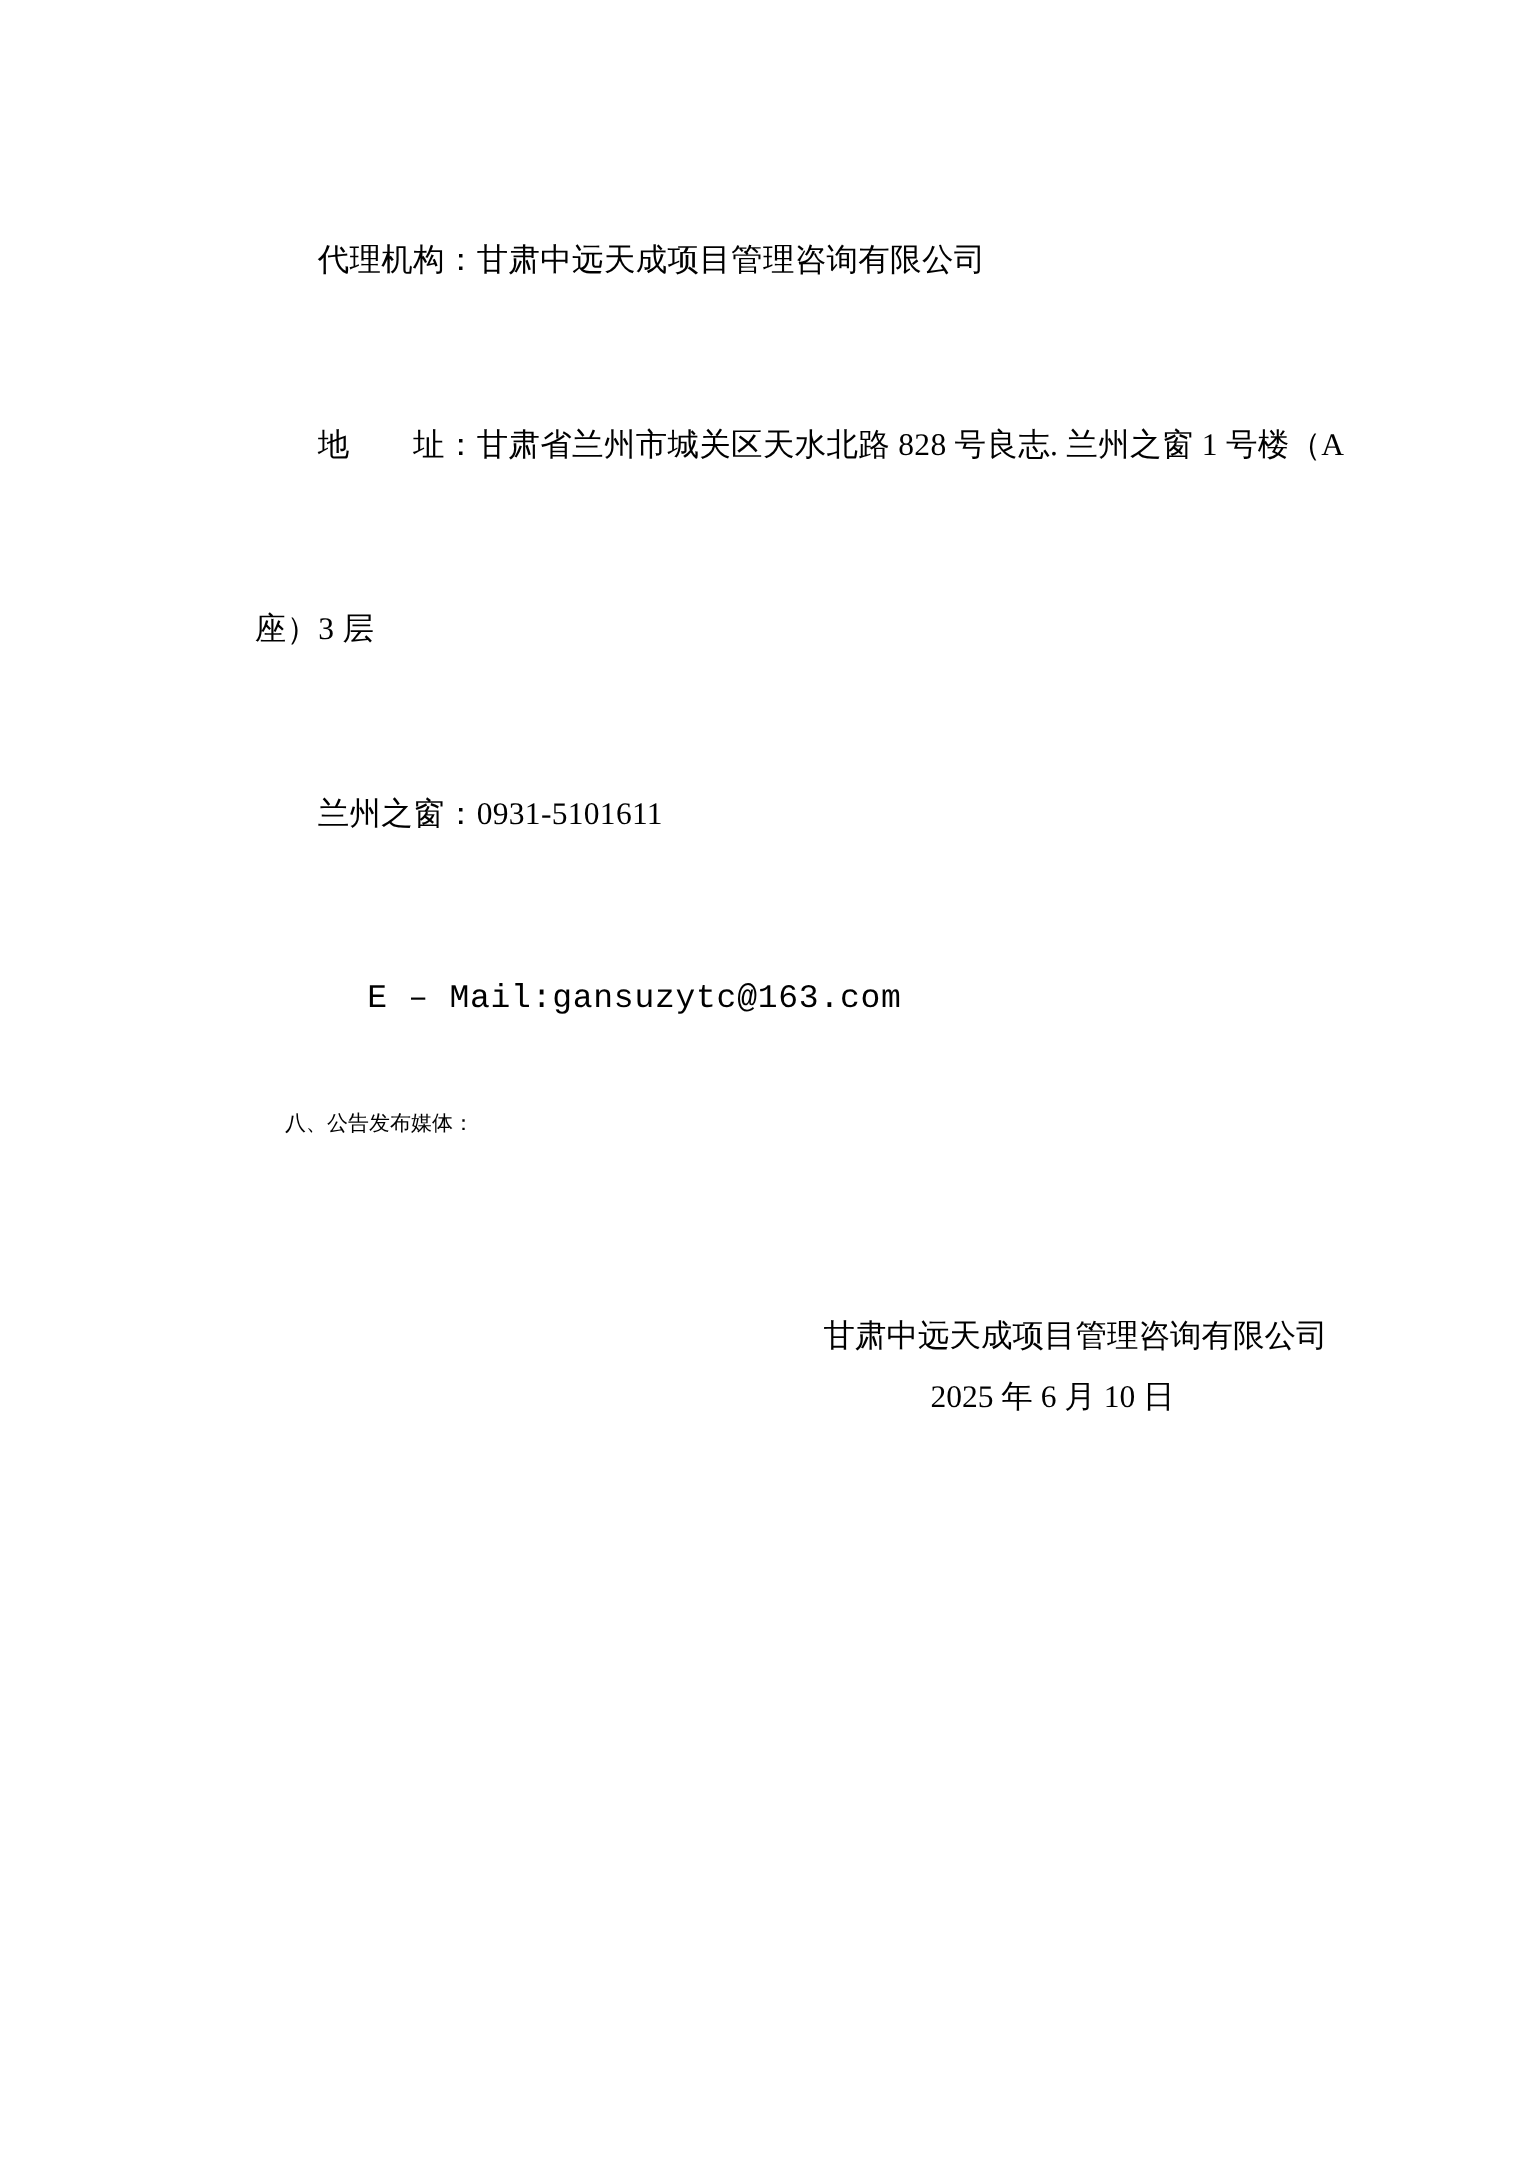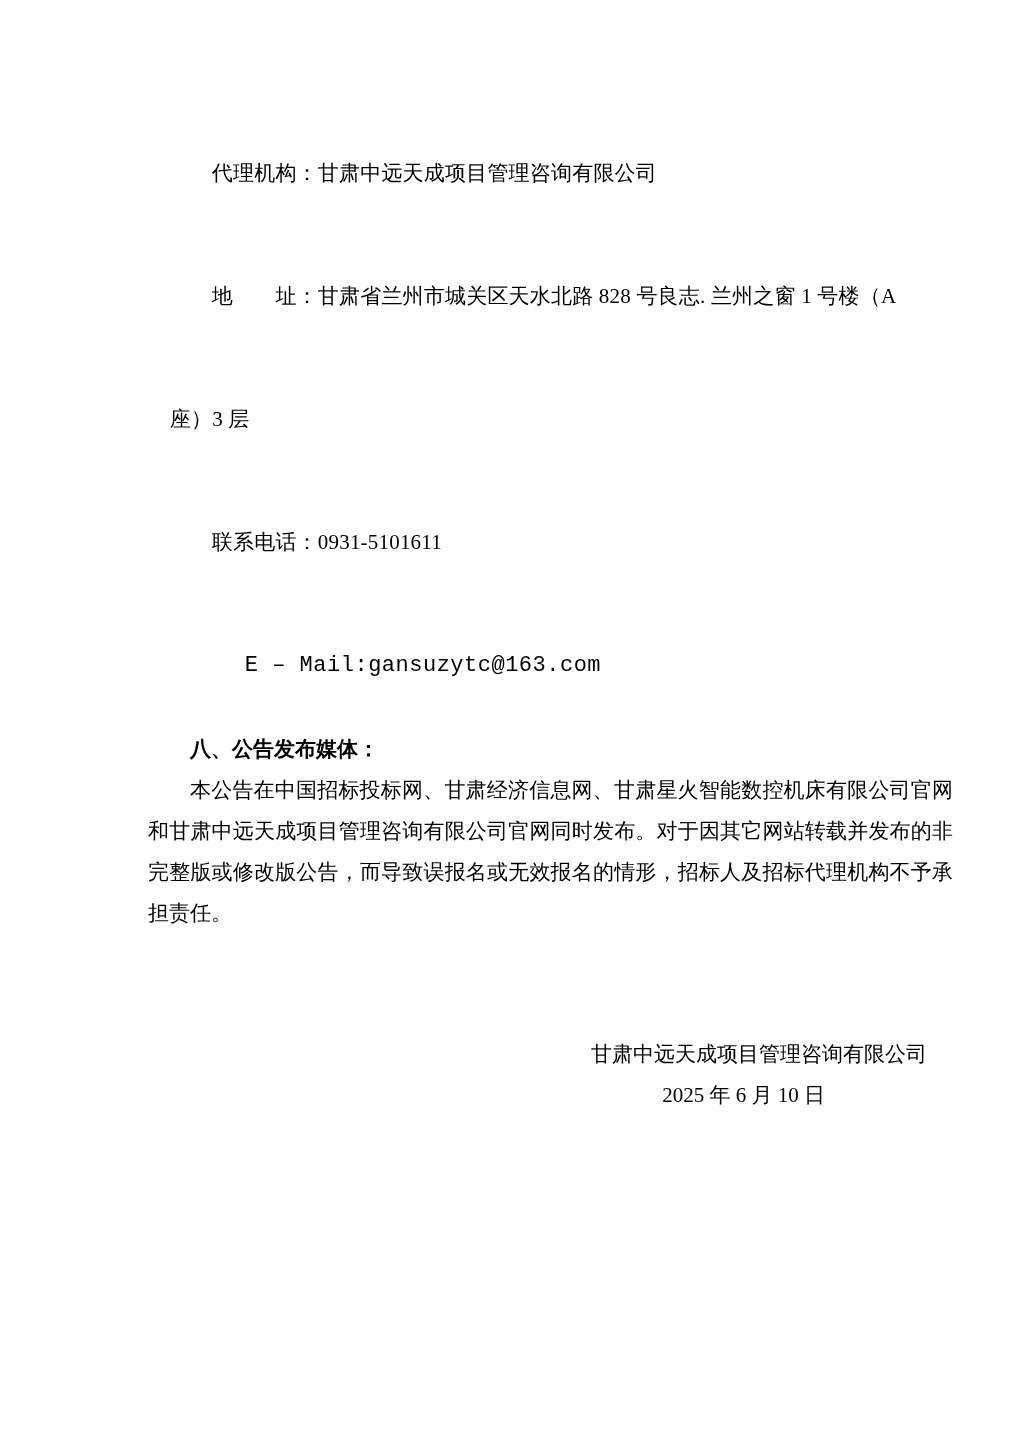--- a/index.html
+++ b/index.html
@@ -12,40 +12,40 @@
     height: 1448px;
     font-family: "Liberation Serif", "DejaVu Serif", serif;
     color: #000000;
     position: relative;
     overflow: hidden;
   }
   .page {
     box-sizing: border-box;
     width: 1024px;
     height: 1448px;
-    padding: 112px 71px 0 148px;
+    padding: 112px 113px 0 148px;
     position: relative;
   }
   .line {
     font-size: 21px;
     line-height: 41px;
     white-space: pre;
     letter-spacing: 0.2px;
   }
   .indent {
     padding-left: 42px;
   }
   .mono {
     font-family: "Liberation Mono", "DejaVu Sans Mono", monospace;
     font-size: 22px;
     letter-spacing: 0.5px;
   }
   .section-heading {
-    font-weight: bold;
-    font-size: 21px;
+    font-weight: normal;
+    font-size: 14px;
     line-height: 41px;
     padding-left: 42px;
     margin-top: 2px;
   }
   .para {
     font-size: 21px;
     line-height: 41px;
     text-align: justify;
     text-justify: inter-ideograph;
     text-indent: 42px;
@@ -78,29 +78,28 @@
     <span>地　　址：</span><span>甘肃省兰州市城关区天水北路 828 号良志. 兰州之窗 1 号楼（A</span>
   </div>
 
   <div class="line">
     <span>座）3 层</span>
   </div>
 
 
 
   <div class="line indent">
-    <span>联系电话：</span><span>0931-5101611</span>
+    <span>兰州之窗：</span><span>0931-5101611</span>
   </div>
 
   <div class="line indent mono">
     <span>E – Mail:gansuzytc@163.com</span>
   </div>
 
   <div class="section-heading">八、公告发布媒体：</div>
 
-  <div class="para">本公告在中国招标投标网、甘肃经济信息网、甘肃星火智能数控机床有限公司官网和甘肃中远天成项目管理咨询有限公司官网同时发布。对于因其它网站转载并发布的非完整版或修改版公告，而导致误报名或无效报名的情形，招标人及招标代理机构不予承担责任。</div>
 
   <div class="signature-block">
     <div class="sig-line">甘肃中远天成项目管理咨询有限公司</div>
     <div class="sig-line sig-date">2025 年 6 月 10 日</div>
   </div>
 
 </div>
 
 </body></html>

